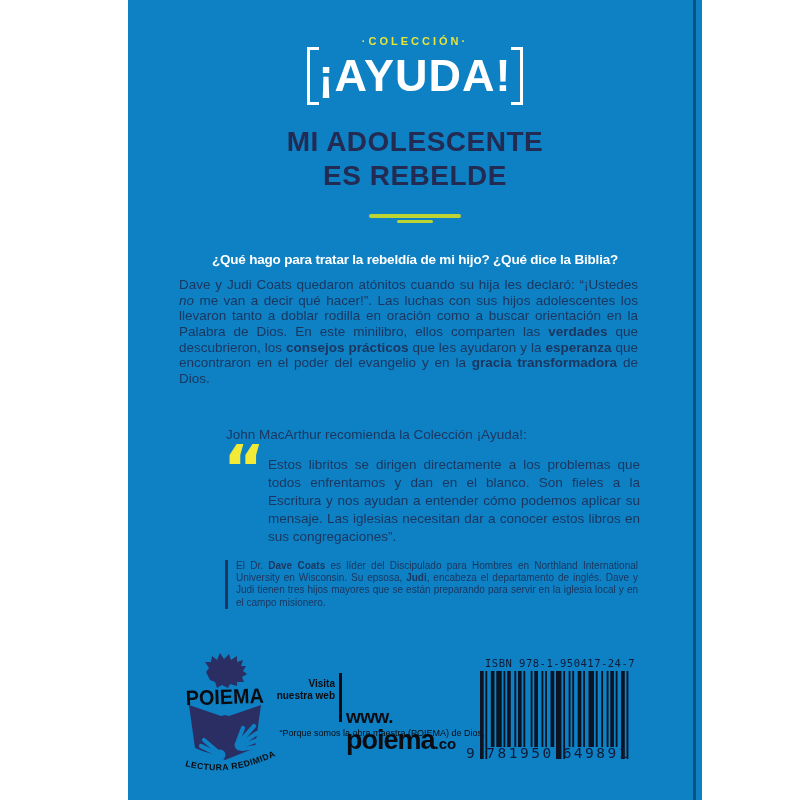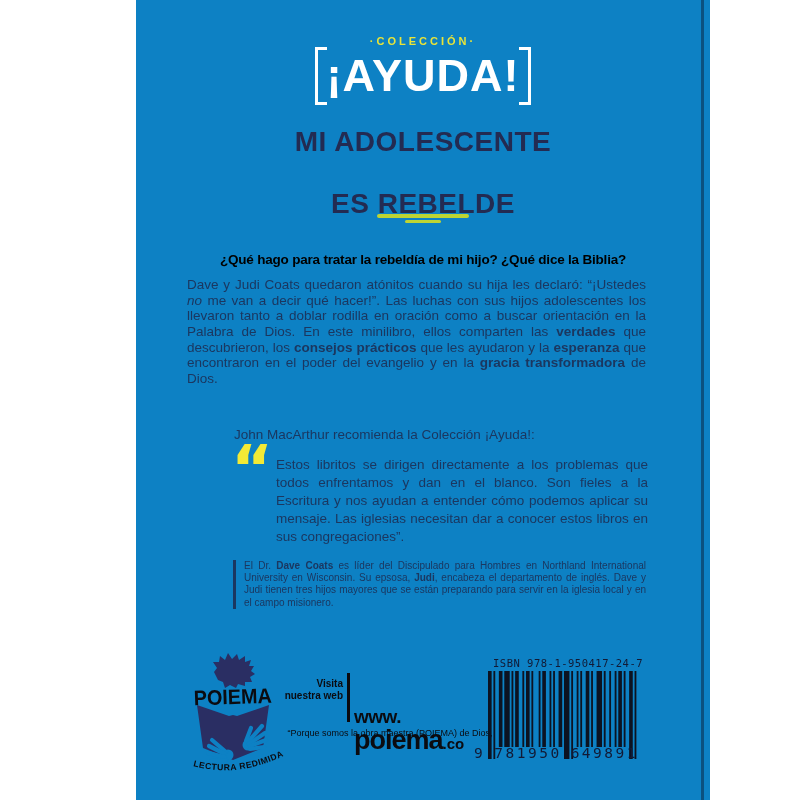--- a/index.html
+++ b/index.html
@@ -1,39 +1,39 @@
 <!DOCTYPE html>
 <html><head>
 <meta charset="utf-8">
 <style>
   html,body{margin:0;padding:0;background:#ffffff;}
   .page{position:relative;width:800px;height:800px;background:#ffffff;overflow:hidden;
         font-family:"Liberation Sans",sans-serif;}
-  .cover{position:absolute;left:136px;top:0;width:574px;height:800px;background:#0d81c4;overflow:hidden;}
+  .cover{position:absolute;left:128px;top:0;width:574px;height:800px;background:#0d81c4;overflow:hidden;}
   .edge-shadow{position:absolute;left:565px;top:0;width:3px;height:800px;background:rgba(9,22,44,.45);}
 
   .collection{position:absolute;top:35px;left:0;right:0;text-align:center;color:#e9e438;
               font-size:11px;font-weight:bold;letter-spacing:3px;}
   .ayuda-row{position:absolute;top:47px;left:0;right:0;display:flex;justify-content:center;
              align-items:center;}
   .bracket{width:12px;height:58px;border:3.5px solid #ffffff;box-sizing:border-box;}
   .bracket.l{border-right:none;}
   .bracket.r{border-left:none;}
   .ayuda-text{color:#ffffff;font-size:45px;font-weight:800;letter-spacing:1px;line-height:58px;}
 
   .title{position:absolute;left:0;right:0;text-align:center;color:#232b52;font-weight:800;
          font-size:28px;letter-spacing:.5px;line-height:1;}
-  .title.t1{top:128px;} .title.t2{top:162px;margin-top:28px;}
+  .title.t1{top:128px;} .title.t2{top:162px;}
 
   .divider{position:absolute;top:214px;left:0;right:0;display:flex;flex-direction:column;
            align-items:center;gap:2px;}
   .divider .d1{width:92px;height:3.5px;background:#bdd433;border-radius:2px;}
   .divider .d2{width:36px;height:3.5px;background:#bdd433;border-radius:2px;}
 
-  .question{position:absolute;top:252px;left:0;right:0;text-align:center;color:#000000;
+  .question{position:absolute;top:252px;left:0;right:0;text-align:center;color:#ffffff;
             font-weight:800;font-size:13.5px;white-space:nowrap;letter-spacing:-.2px;}
   .synopsis{position:absolute;top:277px;left:51px;width:459px;color:#1b3760;font-size:13.5px;
             line-height:1.16;text-align:justify;}
   .recommend{position:absolute;top:427px;left:98px;color:#1b3760;font-size:13.5px;}
   .qmark{position:absolute;top:441px;left:95px;color:#f2ea36;font-size:64px;font-weight:800;
          line-height:.9;font-family:"DejaVu Sans",sans-serif;}
   .quote{position:absolute;top:456px;left:140px;width:372px;color:#1b3760;font-size:13.5px;
          line-height:1.33;text-align:justify;}
   .bio{position:absolute;top:560px;left:97px;width:402px;border-left:3px solid #1b3760;
        padding-left:8px;color:#1b3760;font-size:10px;line-height:1.22;text-align:justify;}

